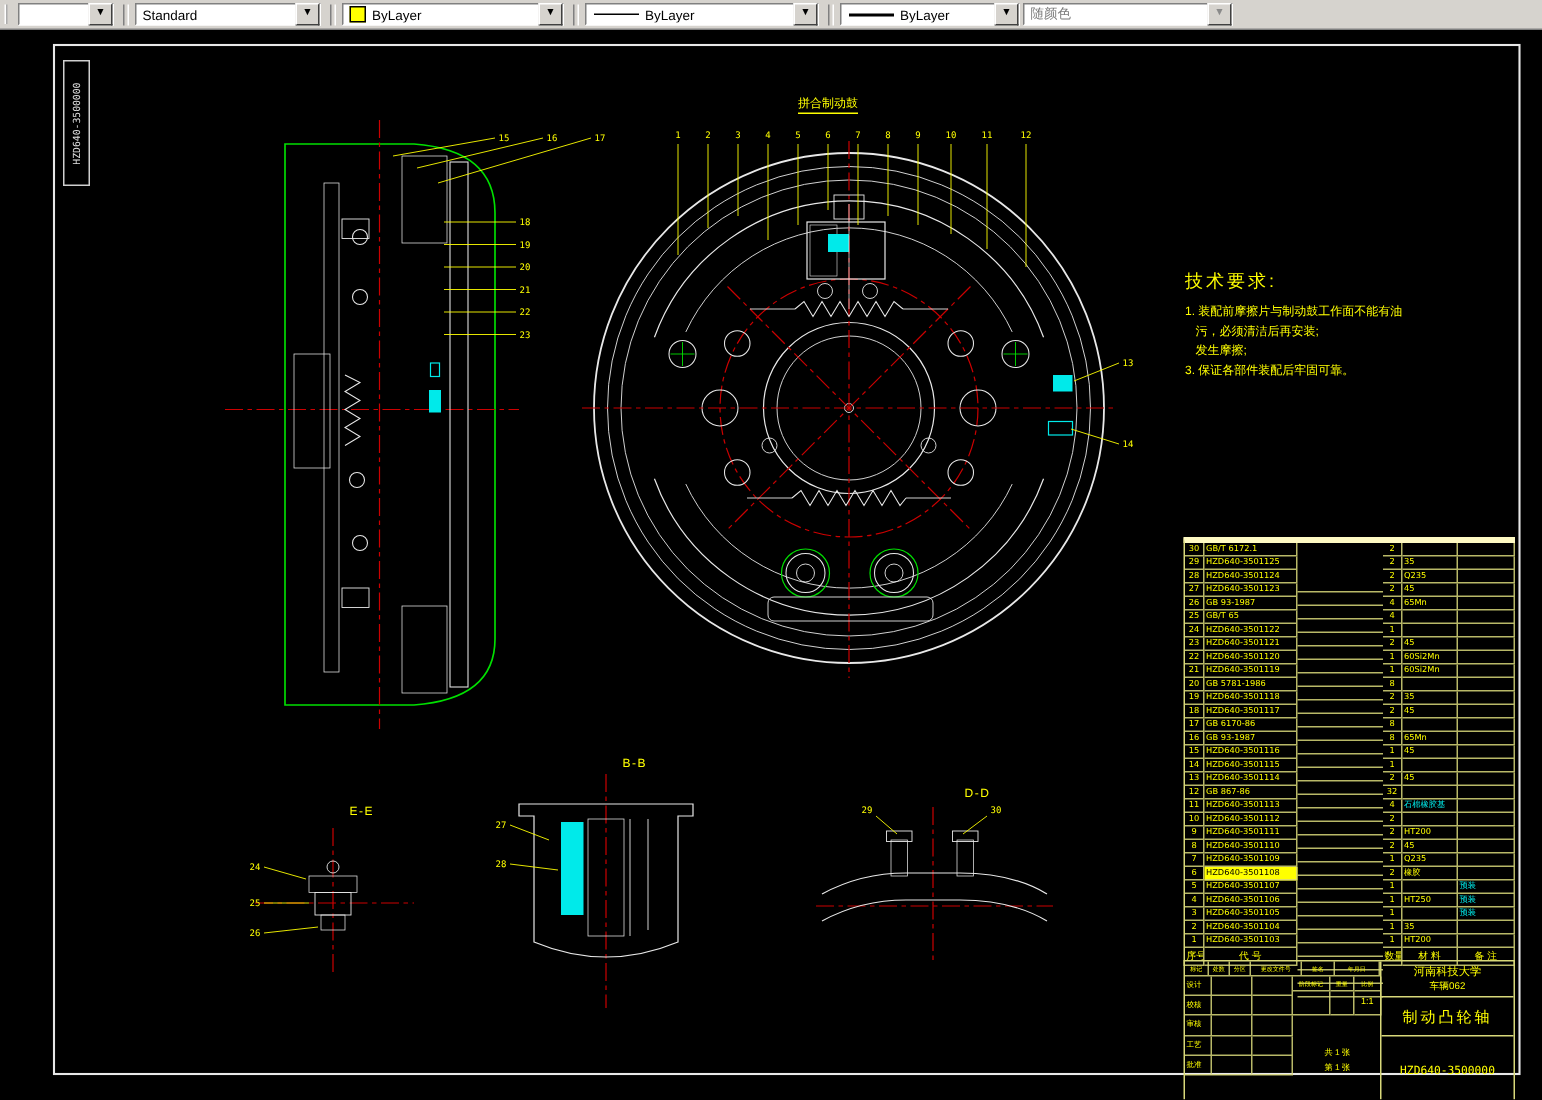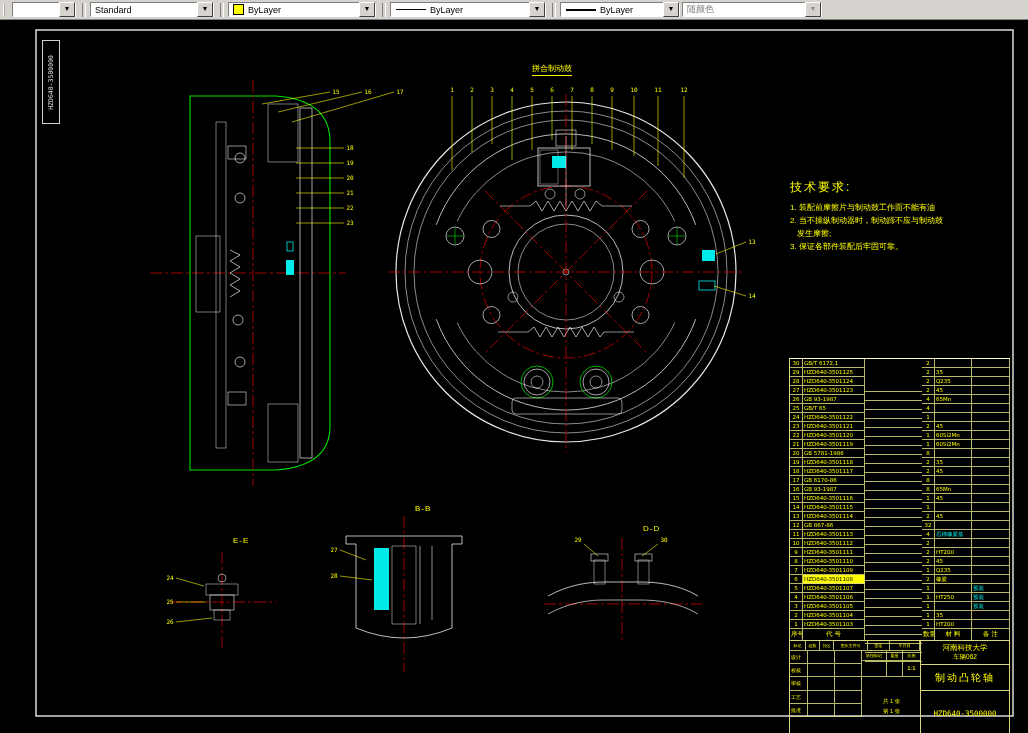--- a/index.html
+++ b/index.html
@@ -36,21 +36,21 @@
                font-family:"DejaVu Sans Mono",monospace;}
   .dlabel{position:absolute;left:532px;top:63px;color:#ffff00;font-size:8px;z-index:20;
           border-bottom:1px solid #ffff00;padding-bottom:1px;}
   .slabel{position:absolute;color:#ffff00;font-size:8px;z-index:20;letter-spacing:1px;padding-left:27px;}
   .tech{position:absolute;left:790px;top:179px;width:232px;color:#ffff00;z-index:20;}
   .tech-title{font-size:12px;letter-spacing:2px;margin-bottom:5px;}
   .tech-line{font-size:8px;line-height:13px;white-space:nowrap;}
   .tech-line.cont{padding-left:7px;}
   
   .bom{position:absolute;left:789px;top:358px;width:221px;z-index:20;display:flex;flex-direction:column;
-       border-left:1px solid #d8d87a;border-top:1px solid #fef9c3;box-sizing:border-box;background:rgba(0,0,0,.2);}
+       border-left:1px solid #d8d87a;border-top:4px solid #fef9c3;box-sizing:border-box;background:rgba(0,0,0,.2);}
   .bom-row{display:flex;height:9px;box-sizing:border-box;}
   .bom-row.header{height:12px;}
   .bc{border-right:1px solid rgba(216,216,122,.85);border-bottom:1px solid rgba(216,216,122,.85);
       font-size:5.5px;line-height:8.5px;color:#ffff00;overflow:hidden;white-space:nowrap;
       padding:0 1px;box-sizing:border-box;font-family:"DejaVu Sans",sans-serif;}
   .header .bc{font-size:6.5px;line-height:11px;text-align:center;}
   .c-no{width:13px;text-align:center;}
   .c-code{width:62px;}
   .c-name{width:57px;margin-top:32px;}
   .c-qty{width:13px;text-align:center;}
@@ -315,21 +315,21 @@
     <span>HZD640-3500000</span>
   </div>
   <div class="dlabel">拼合制动鼓</div>
   <div class="slabel" style="left:206px;top:536px">E-E</div>
   <div class="slabel" style="left:388px;top:504px">B-B</div>
   <div class="slabel" style="left:616px;top:524px">D-D</div>
 
   <div class="tech">
     <div class="tech-title">技术要求:</div>
     <div class="tech-line">1. 装配前摩擦片与制动鼓工作面不能有油</div>
-    <div class="tech-line">2. 当不操纵制动器时，制动蹄不应与制动鼓</div>
+    <div class="tech-line cont">污，必须清洁后再安装;</div>
     <div class="tech-line cont">发生摩擦;</div>
     <div class="tech-line">3. 保证各部件装配后牢固可靠。</div>
   </div>
 
   <div class="bom">
       <div class="bom-row">
         <div class="bc c-no">30</div>
         <div class="bc c-code">GB/T 6172.1</div>
         <div class="bc c-name">六角薄螺母 M10</div>
         <div class="bc c-qty">2</div>

